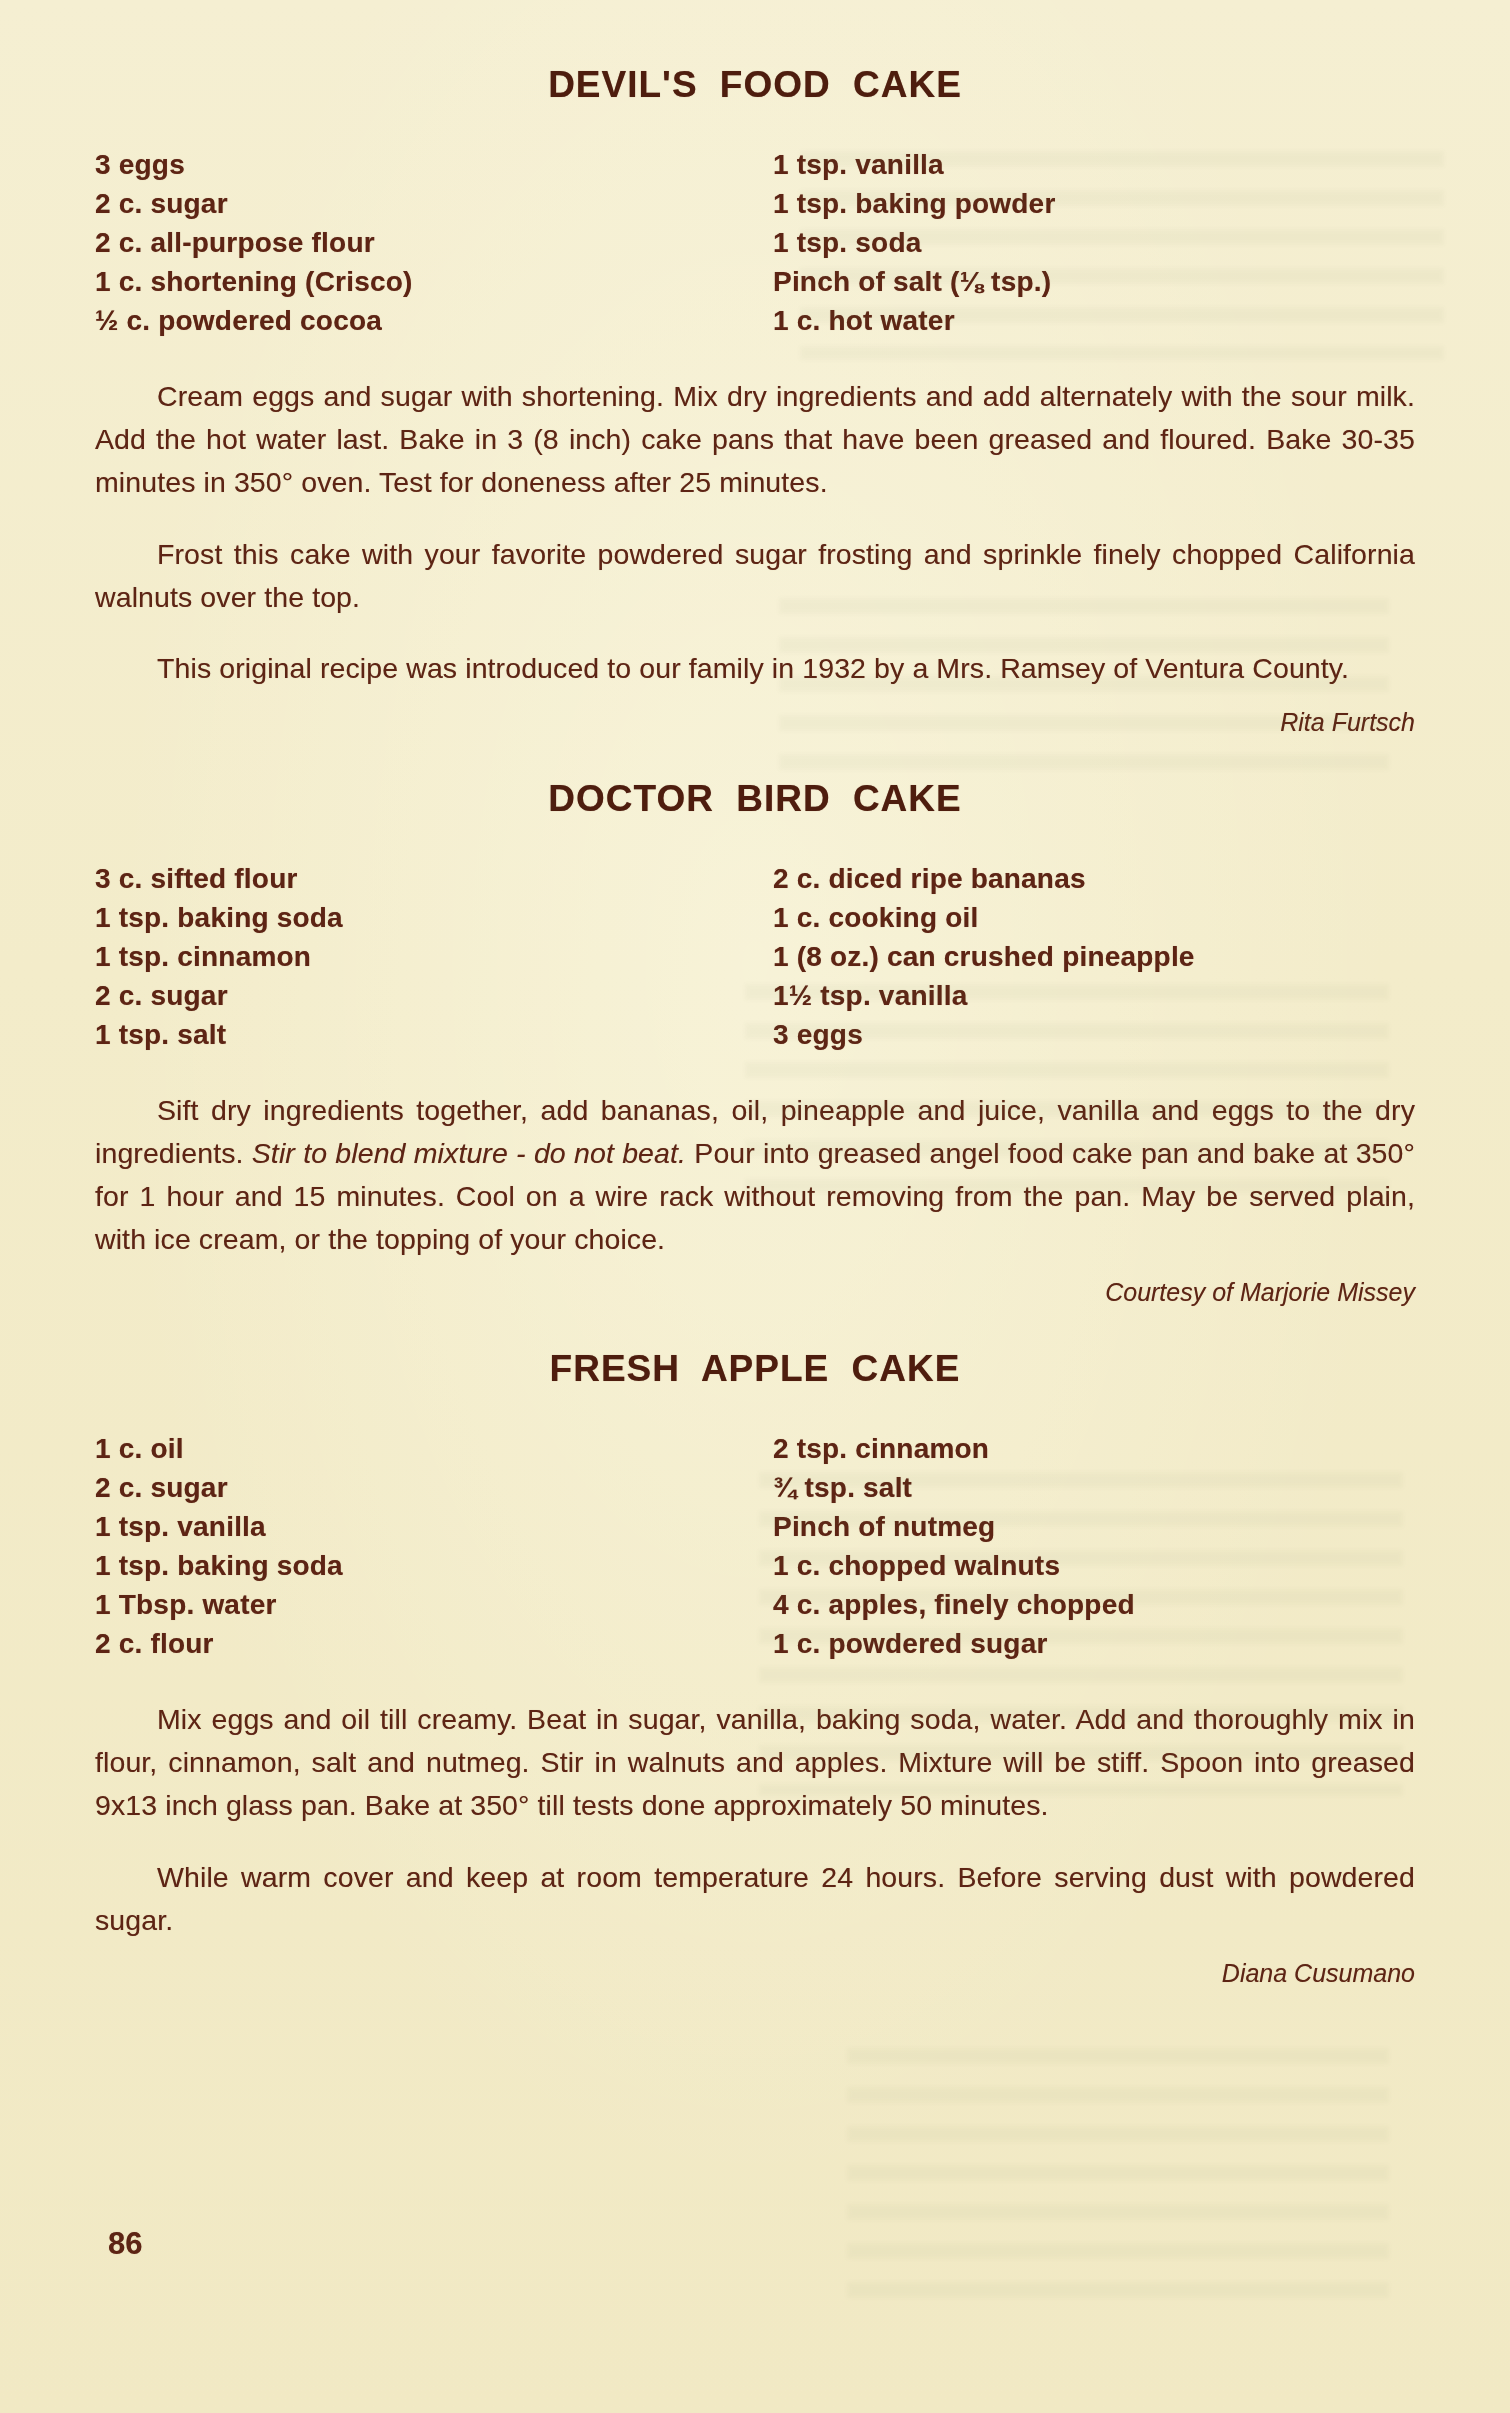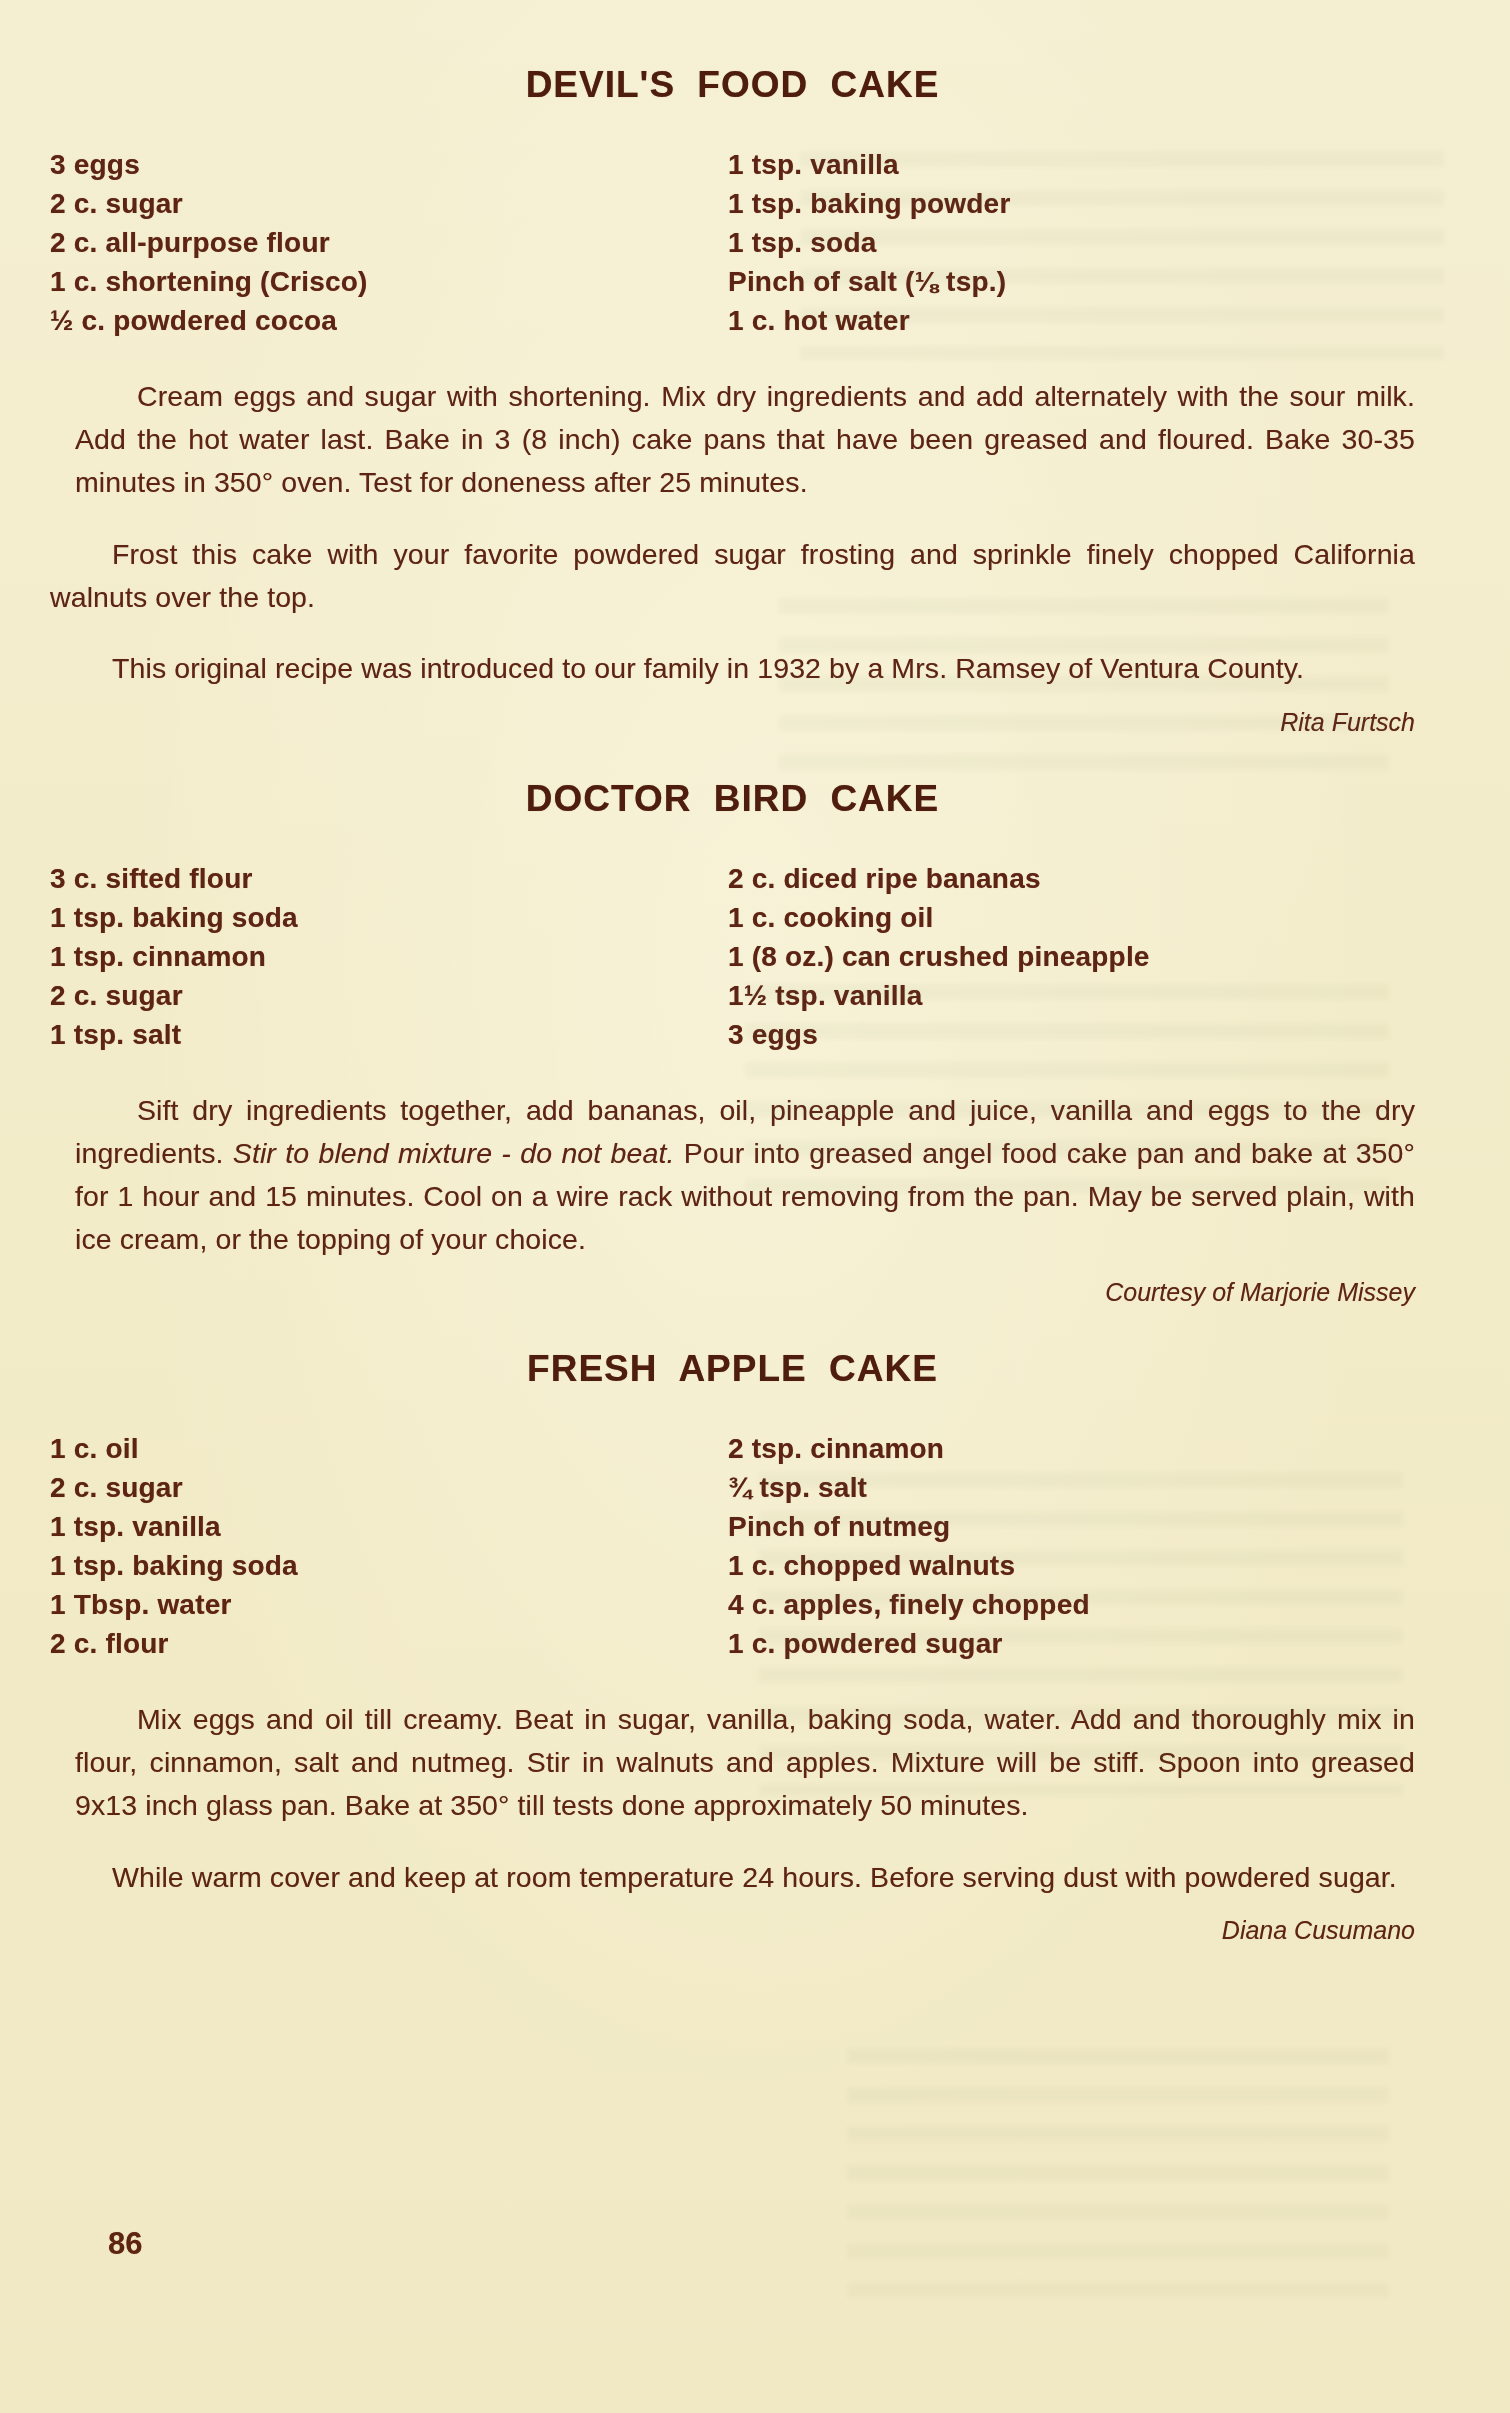--- a/index.html
+++ b/index.html
@@ -11,21 +11,21 @@
     width: 1510px;
     height: 2413px;
     background:
       radial-gradient(ellipse at 50% 40%, rgba(255,255,240,0.35), rgba(0,0,0,0) 60%),
       linear-gradient(180deg, #f5efd2 0%, #f3ecca 40%, #f1e9c4 100%);
     font-family: "Liberation Sans", sans-serif;
     color: #5d2414;
     overflow: hidden;
   }
   .content {
-    padding: 64px 95px 0 50px;
+    padding: 64px 95px 0 95px;
   }
   .recipe-title {
     margin: 0 0 39px 0;
     text-align: center;
     font-size: 37px;
     font-weight: bold;
     letter-spacing: 1px;
     word-spacing: 11px;
     color: #4e1d0e;
     text-shadow: 0 0 0.7px rgba(78,29,14,0.55);
@@ -56,21 +56,20 @@
     margin: 28.5px 0 0 0;
     font-size: 28.5px;
     line-height: 43px;
     text-align: justify;
     text-indent: 62px;
     letter-spacing: 0.1px;
     text-shadow: 0 0 0.7px rgba(93,36,20,0.35);
   }
   .para.first-after-ingredients {
     margin-top: 35px;
-    margin-left: 25px;
   }
   .attribution {
     margin: 17.6px 0 0 0;
     font-size: 25px;
     font-style: italic;
     text-align: right;
     text-shadow: 0 0 0.7px rgba(93,36,20,0.35);
   }
   .page-number {
     position: absolute;

